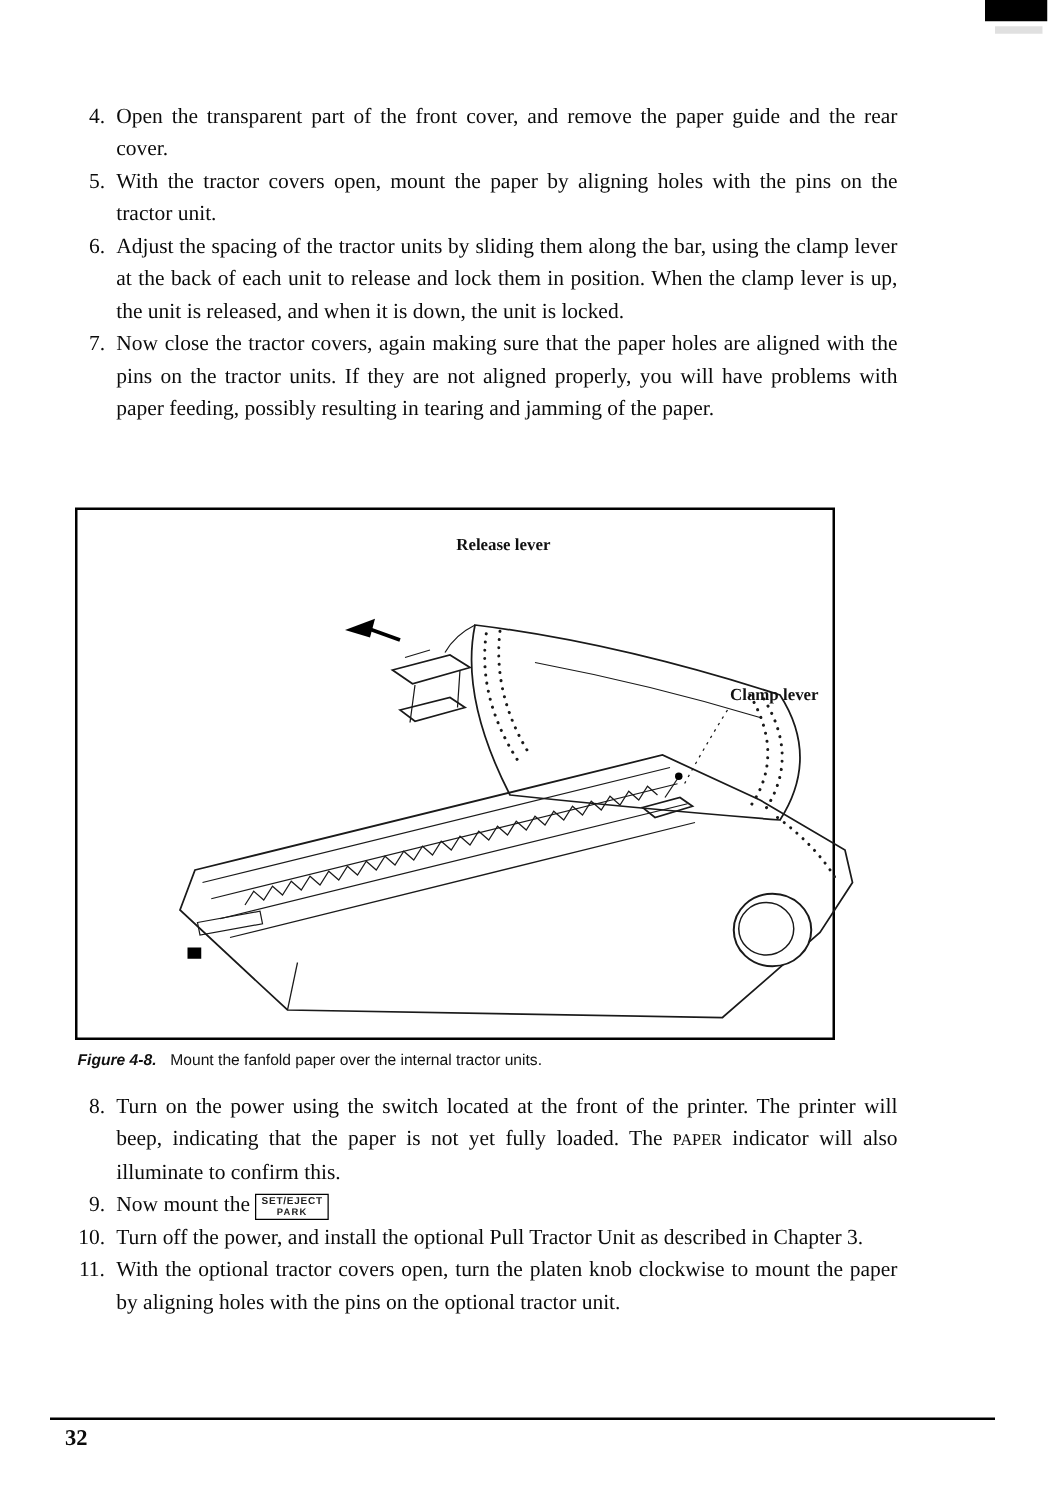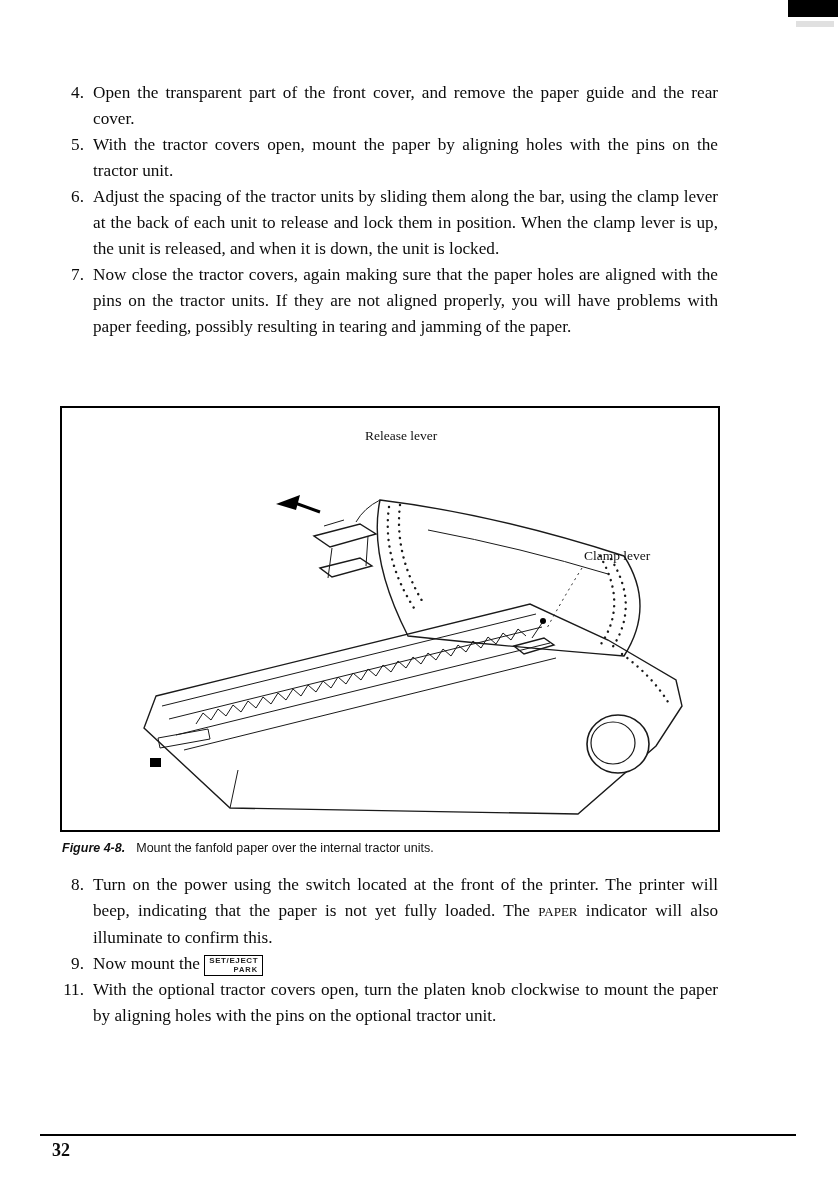--- a/index.html
+++ b/index.html
@@ -14,28 +14,28 @@
   .content-bottom{position:absolute;top:872px;left:58px;right:120px;}
   .step{display:flex;font-size:17.2px;line-height:26px;}
   .step-num{flex:0 0 26px;text-align:right;margin-right:9px;white-space:nowrap;}
   .step-body{flex:1;text-align:justify;}
 
   .sans-label{font-family:Liberation Serif, serif;font-size:13px;margin-top:16px;}
 
   .key-box{
     display:inline-block;border:1.5px solid #000;padding:1px 4px 1px;
     font-family:"Liberation Sans", sans-serif;font-weight:bold;color:#222;
-    text-align:right;line-height:1;vertical-align:-3px;
+    text-align:center;line-height:1;vertical-align:-3px;
   }
   .key-line1{display:block;font-size:8px;letter-spacing:.6px;}
   .key-line2{display:block;font-size:7.5px;letter-spacing:1px;margin-top:1px;}
 
   .figure-box{
-    position:absolute;top:406px;left:60px;width:660px;height:426px;
-    border:2px solid #000;box-sizing:border-box;background:#fff;
+    position:absolute;top:406px;left:60px;width:608px;height:426px;
+    border:2px solid #000;box-sizing:border-box;background:#fff;font-weight:bold;
   }
   .figure-caption{
     position:absolute;top:841px;left:62px;right:100px;
     font-family:"Liberation Sans", sans-serif;font-size:12.5px;color:#111;
   }
   .figure-caption .cap-title{font-weight:bold;font-style:italic;margin-right:11px;}
 
   .footer-rule{position:absolute;left:40px;right:42px;top:1134px;border-top:2.5px solid #000;}
   .page-num{position:absolute;left:52px;top:1140px;font-size:18px;font-weight:bold;}
 
@@ -132,19 +132,23 @@
       <span>Turn on the power using the switch located at the front of the printer. The printer will beep, indicating that the paper is not yet fully loaded. The </span><span class="sans-label">PAPER</span><span> indicator will also illuminate to confirm this.</span>
     </div>
   </div>
   <div class="step">
     <div class="step-num">9.</div>
     <div class="step-body">
       <span>Now mount the </span><span class="key-box"><span class="key-line1">SET/EJECT</span><span class="key-line2">PARK</span></span>
     </div>
   </div>
   <div class="step">
+    <div class="step-num">10.</div>
+    <div class="step-body">Turn off the power, and install the optional Pull Tractor Unit as described in Chapter 3.</div>
+  </div>
+  <div class="step">
     <div class="step-num">11.</div>
     <div class="step-body">With the optional tractor covers open, turn the platen knob clockwise to mount the paper by aligning holes with the pins on the optional tractor unit.</div>
   </div>
 </div>
 
 <div class="footer-rule"></div>
 <div class="page-num">32</div>
 
 </body></html>

